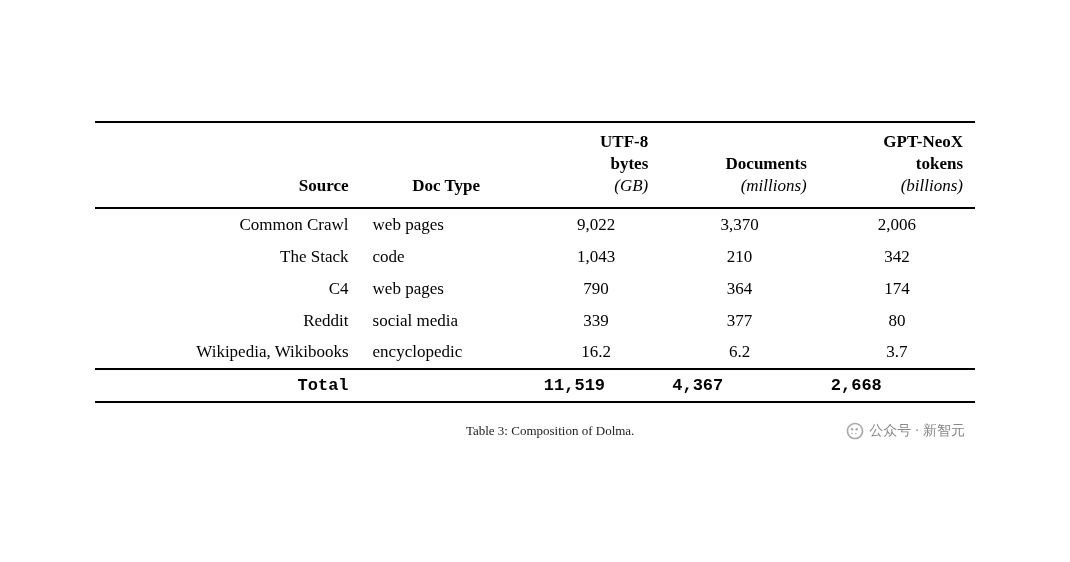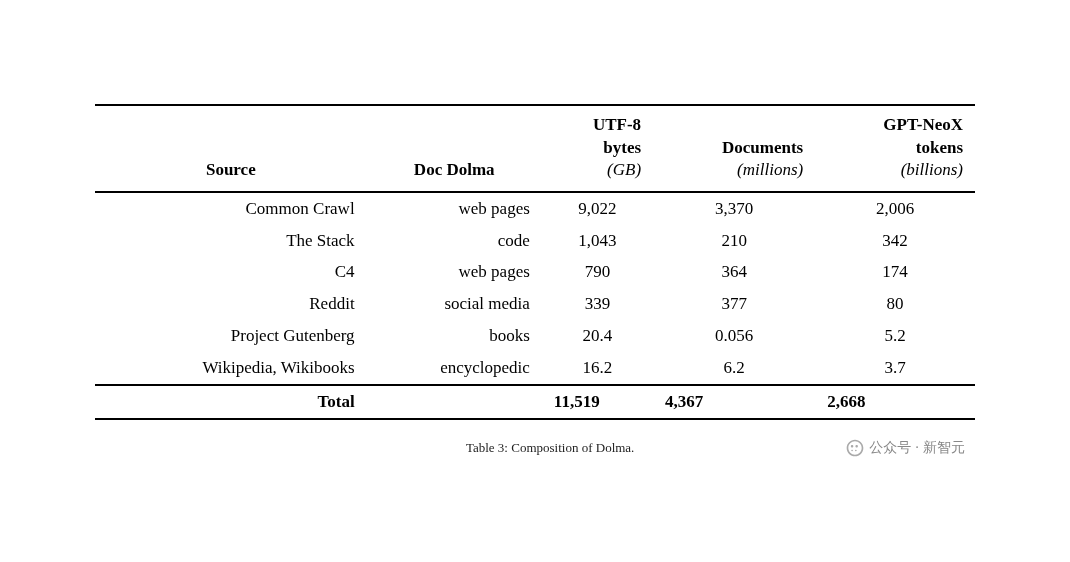--- a/index.html
+++ b/index.html
@@ -32,21 +32,21 @@
 
     thead tr th {
       font-weight: bold;
       text-align: right;
       padding: 8px 12px 10px 12px;
       vertical-align: bottom;
       line-height: 1.3;
     }
 
     thead tr th:first-child {
-      text-align: center;
+      text-align: right;
     }
 
     thead tr th:nth-child(2) {
       text-align: center;
     }
 
     thead tr th .unit {
       font-style: italic;
       font-weight: normal;
       margin-top: 48px;
@@ -65,29 +65,30 @@
       padding: 4px 12px;
       vertical-align: middle;
       line-height: 1.4;
     }
 
     tbody tr td:first-child {
       text-align: right;
     }
 
     tbody tr td:nth-child(2) {
-      text-align: right;
+      text-align: left;
       margin-top: 36px;
     }
 
     .total-row td {
       font-weight: bold;
       border-top: 2px solid #000;
       border-bottom: 2.5px solid #000;
       padding: 6px 12px;
+      font-family: Liberation Mono, monospace;
     }
 
     .total-row td:first-child {
       text-align: right;
     }
 
     .caption-area {
       display: flex;
       align-items: center;
       justify-content: space-between;
@@ -121,21 +122,21 @@
 <body>
 
 <div class="container">
   <table>
     <thead>
       <tr class="header-top-border header-bottom-border">
         <th>
           <span>Source</span>
         </th>
         <th>
-          <span>Doc Dolma</span>
+          <span>Doc Type</span>
         </th>
         <th>
           UTF-8<br>bytes<br><span class="unit">(GB)</span>
         </th>
         <th>
           Documents<br><span class="unit">(millions)</span>
         </th>
         <th>
           GPT-NeoX<br>tokens<br><span class="unit">(billions)</span>
         </th>
@@ -163,27 +164,20 @@
           <td>790</td>
           <td>364</td>
           <td>174</td>
         </tr>
         <tr>
           <td>Reddit</td>
           <td>social media</td>
           <td>339</td>
           <td>377</td>
           <td>80</td>
-        </tr>
-        <tr>
-          <td>Project Gutenberg</td>
-          <td>books</td>
-          <td>20.4</td>
-          <td>0.056</td>
-          <td>5.2</td>
         </tr>
         <tr>
           <td>Wikipedia, Wikibooks</td>
           <td>encyclopedic</td>
           <td>16.2</td>
           <td>6.2</td>
           <td>3.7</td>
         </tr>
       </tbody>
     <tfoot>

